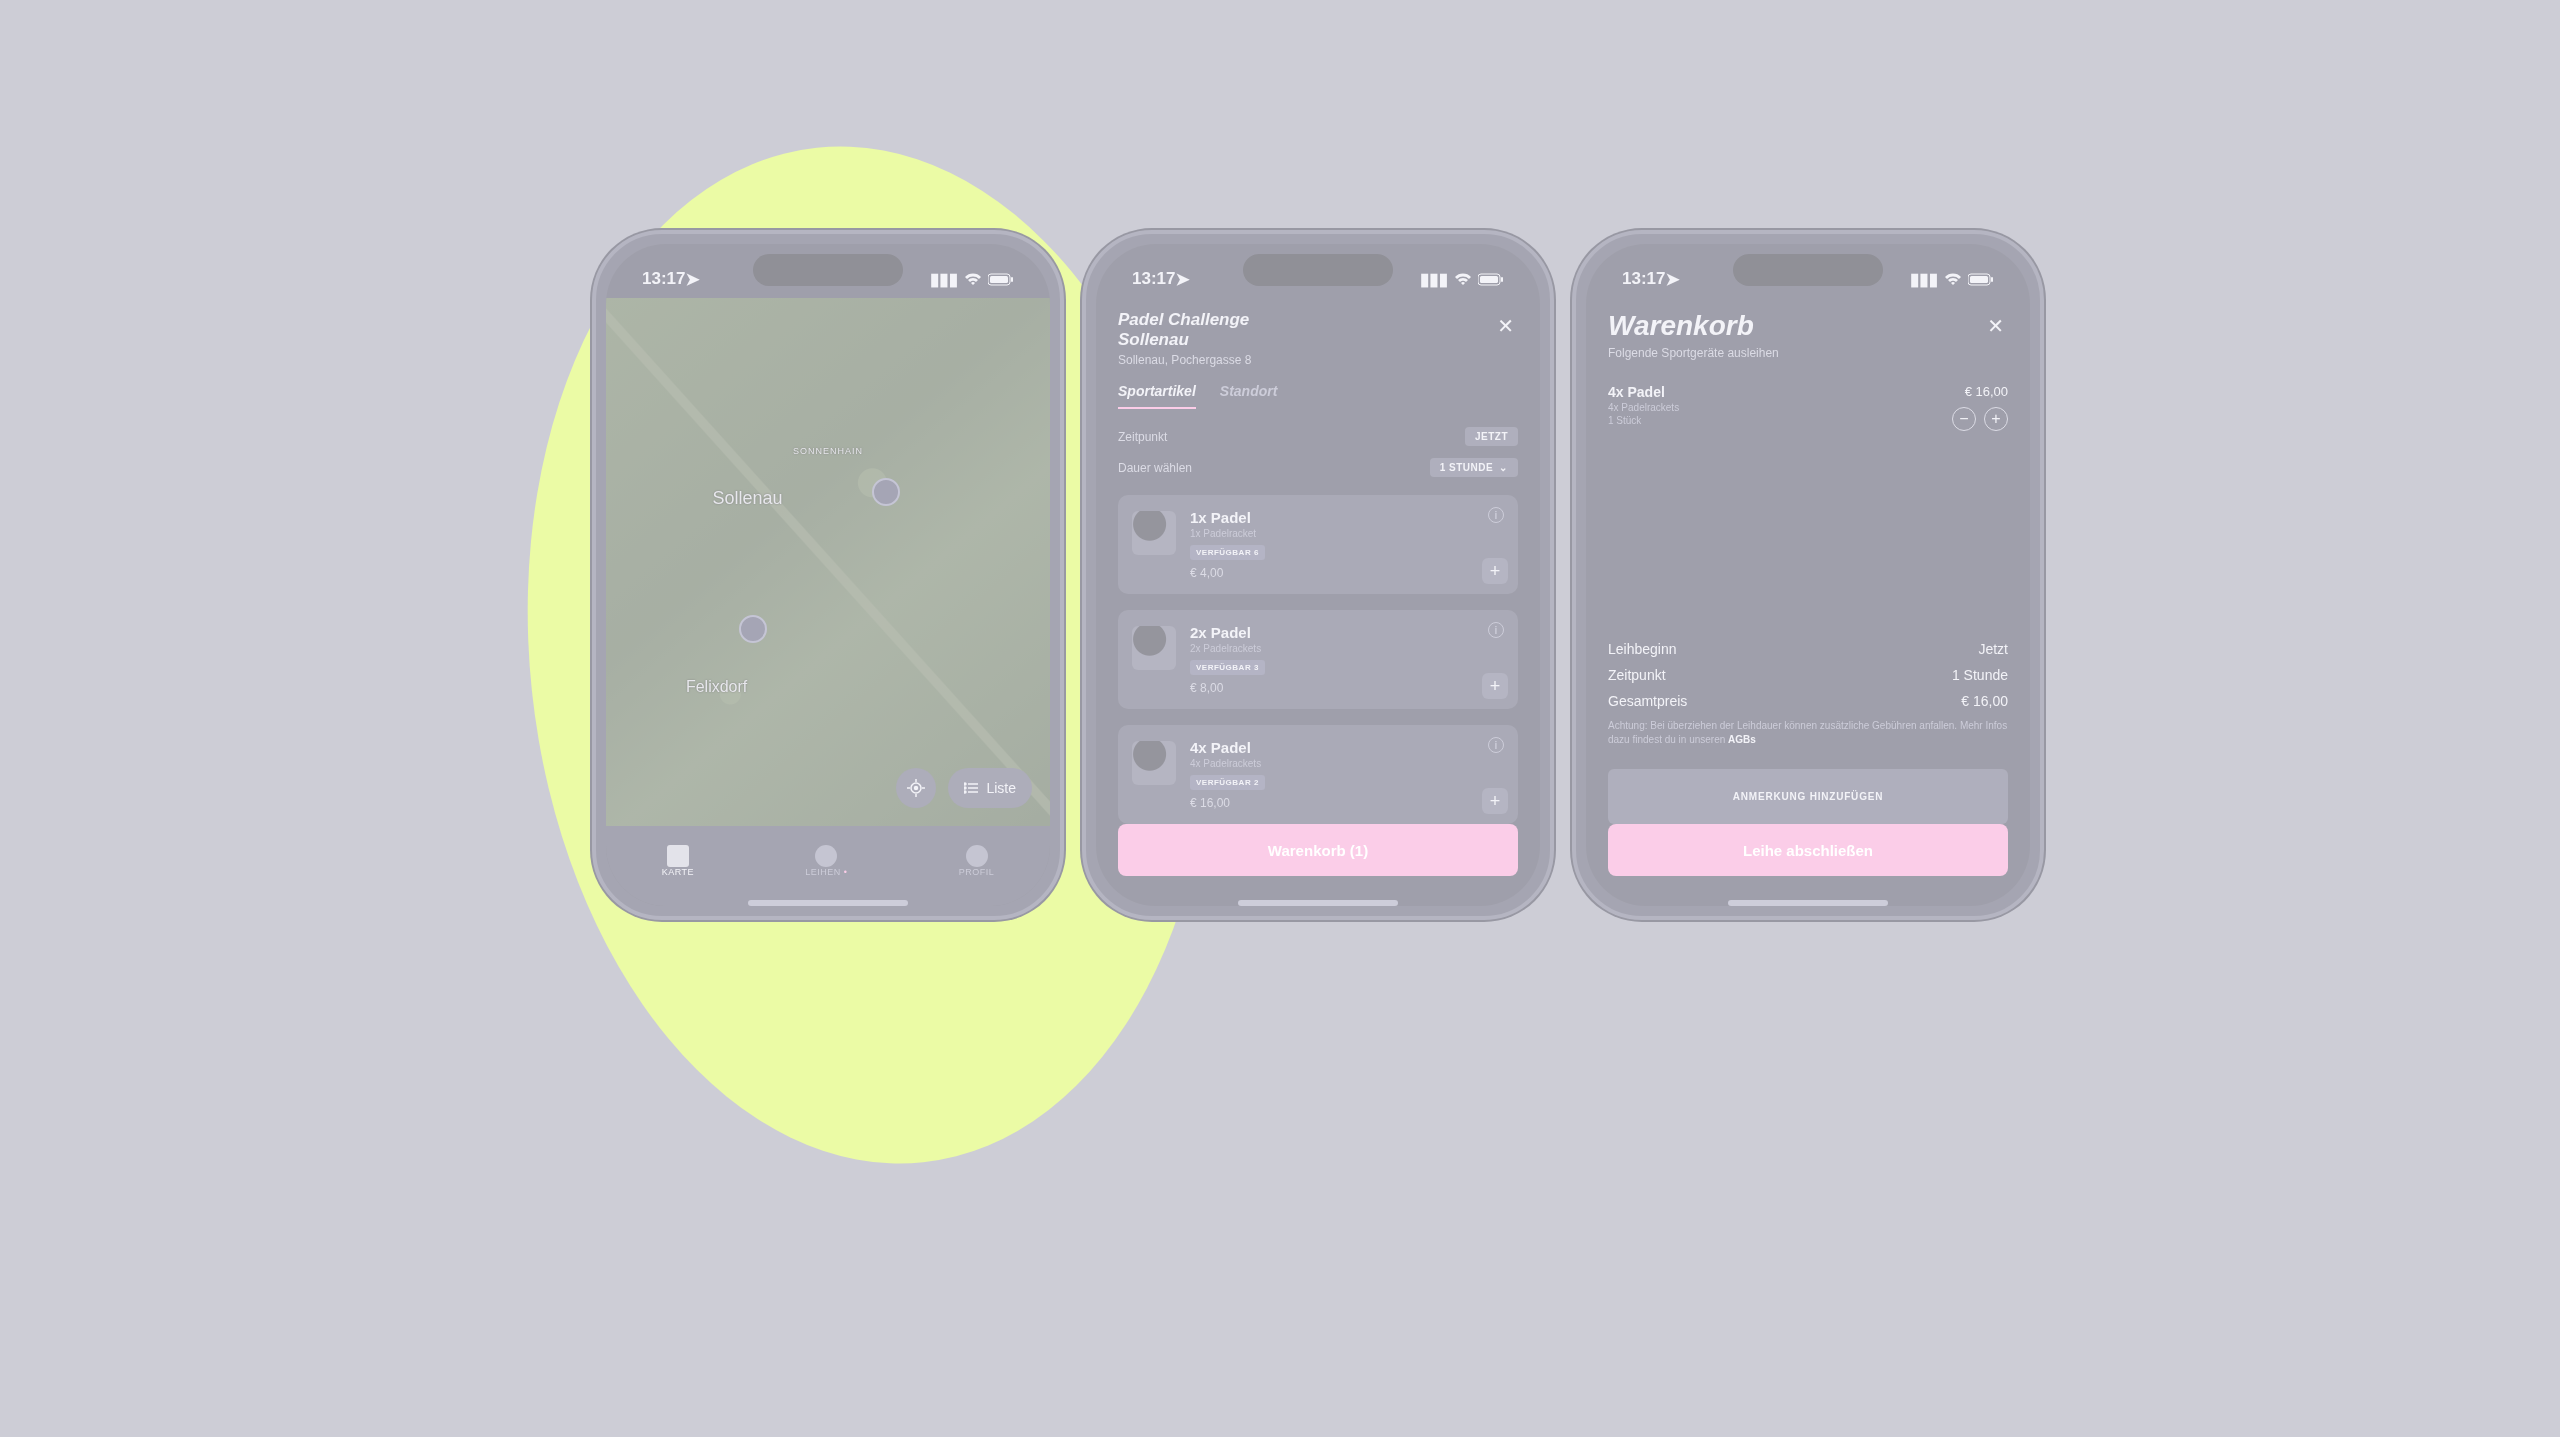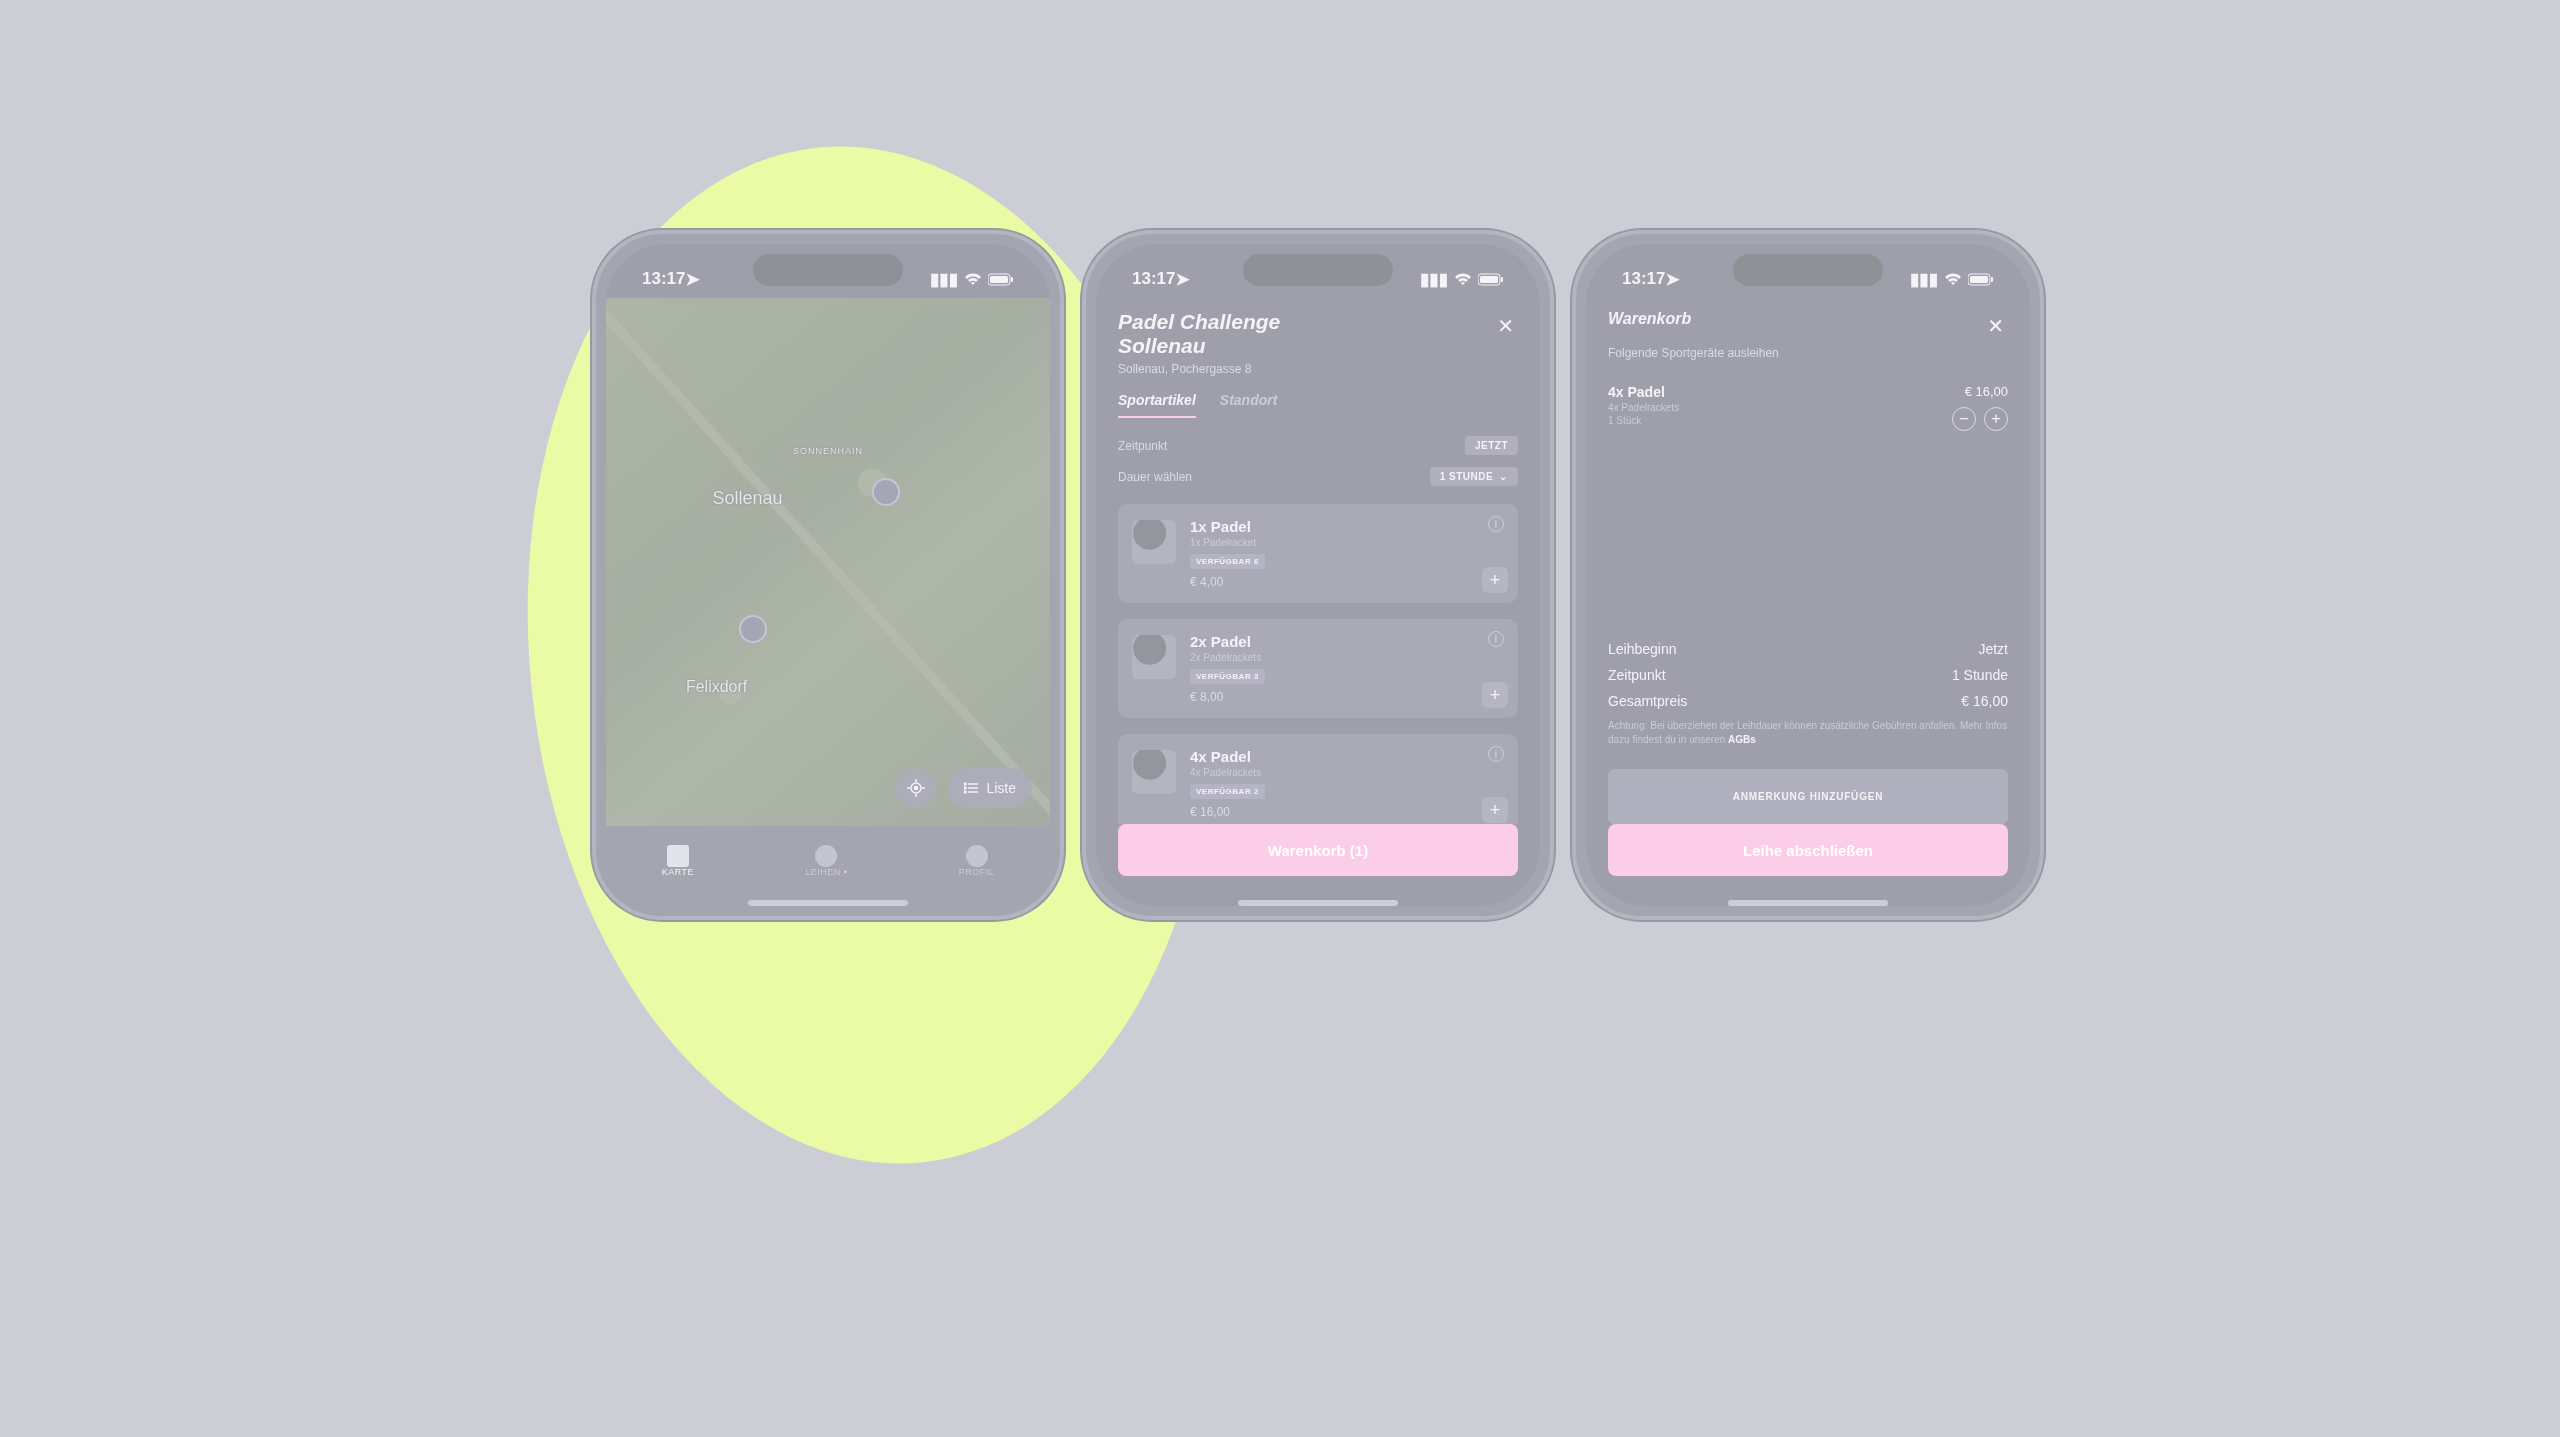--- a/index.html
+++ b/index.html
@@ -55,21 +55,21 @@
 
   .tabbar{height:80px;background:var(--phone-dark);display:flex;justify-content:space-around;align-items:center;padding-bottom:10px;}
   .tab{color:var(--text-faint);font-size:9px;text-align:center;display:flex;flex-direction:column;align-items:center;gap:0;letter-spacing:.5px;}
   .tab.active{color:var(--text);}
   .tab-icon{width:22px;height:22px;background:currentColor;border-radius:3px;opacity:.8;}
   .tab-icon.circle{border-radius:50%;}
 
   
   .content{flex:1;padding:12px 22px 0;overflow:hidden;display:flex;flex-direction:column;}
   .detail-head{display:flex;justify-content:space-between;}
-  .title{color:var(--text);font-size:21px;font-weight:800;font-style:italic;line-height:1.15;}
+  .title{color:var(--text);font-size:17px;font-weight:800;font-style:italic;line-height:1.15;}
   .close{color:var(--text);font-size:20px;padding:4px;}
   .subtitle{color:var(--text-dim);font-size:12px;margin-top:4px;}
   .tabs{display:flex;gap:24px;margin-top:16px;font-size:14px;font-weight:700;font-style:italic;}
   .tabs .t{color:var(--text-faint);padding-bottom:8px;}
   .tabs .t.active{color:var(--text);border-bottom:2px solid var(--pink);}
 
   .row{display:flex;justify-content:space-between;align-items:center;margin-top:18px;color:var(--text-dim);font-size:12px;}
   .chip{background:var(--badge);color:var(--text);font-size:10px;font-weight:700;padding:4px 10px;border-radius:4px;letter-spacing:.5px;display:flex;align-items:center;gap:6px;}
 
   .items{margin-top:18px;display:flex;flex-direction:column;gap:16px;}
@@ -320,21 +320,21 @@
               <rect x="0" y="1" width="22" height="11" rx="3" fill="none" stroke="currentColor"></rect>
               <rect x="2" y="3" width="18" height="7" rx="1.5" fill="currentColor"></rect>
               <rect x="23" y="4" width="2" height="5" rx="1" fill="currentColor"></rect>
             </svg>
           </span>
       </div>
     </div>
 
     <div class="content">
       <div class="detail-head">
-        <div class="title" style="font-size:16px;">Warenkorb</div>
+        <div class="title" style="font-size:28px;">Warenkorb</div>
         <div class="close"><span>✕</span></div>
       </div>
       <div class="subtitle">Folgende Sportgeräte ausleihen</div>
 
       <div class="cart-item">
         <div class="ci-left">
           <div class="ci-title">4x Padel</div>
           <div class="ci-sub">4x Padelrackets</div>
           <div class="ci-sub">1 Stück</div>
         </div>

